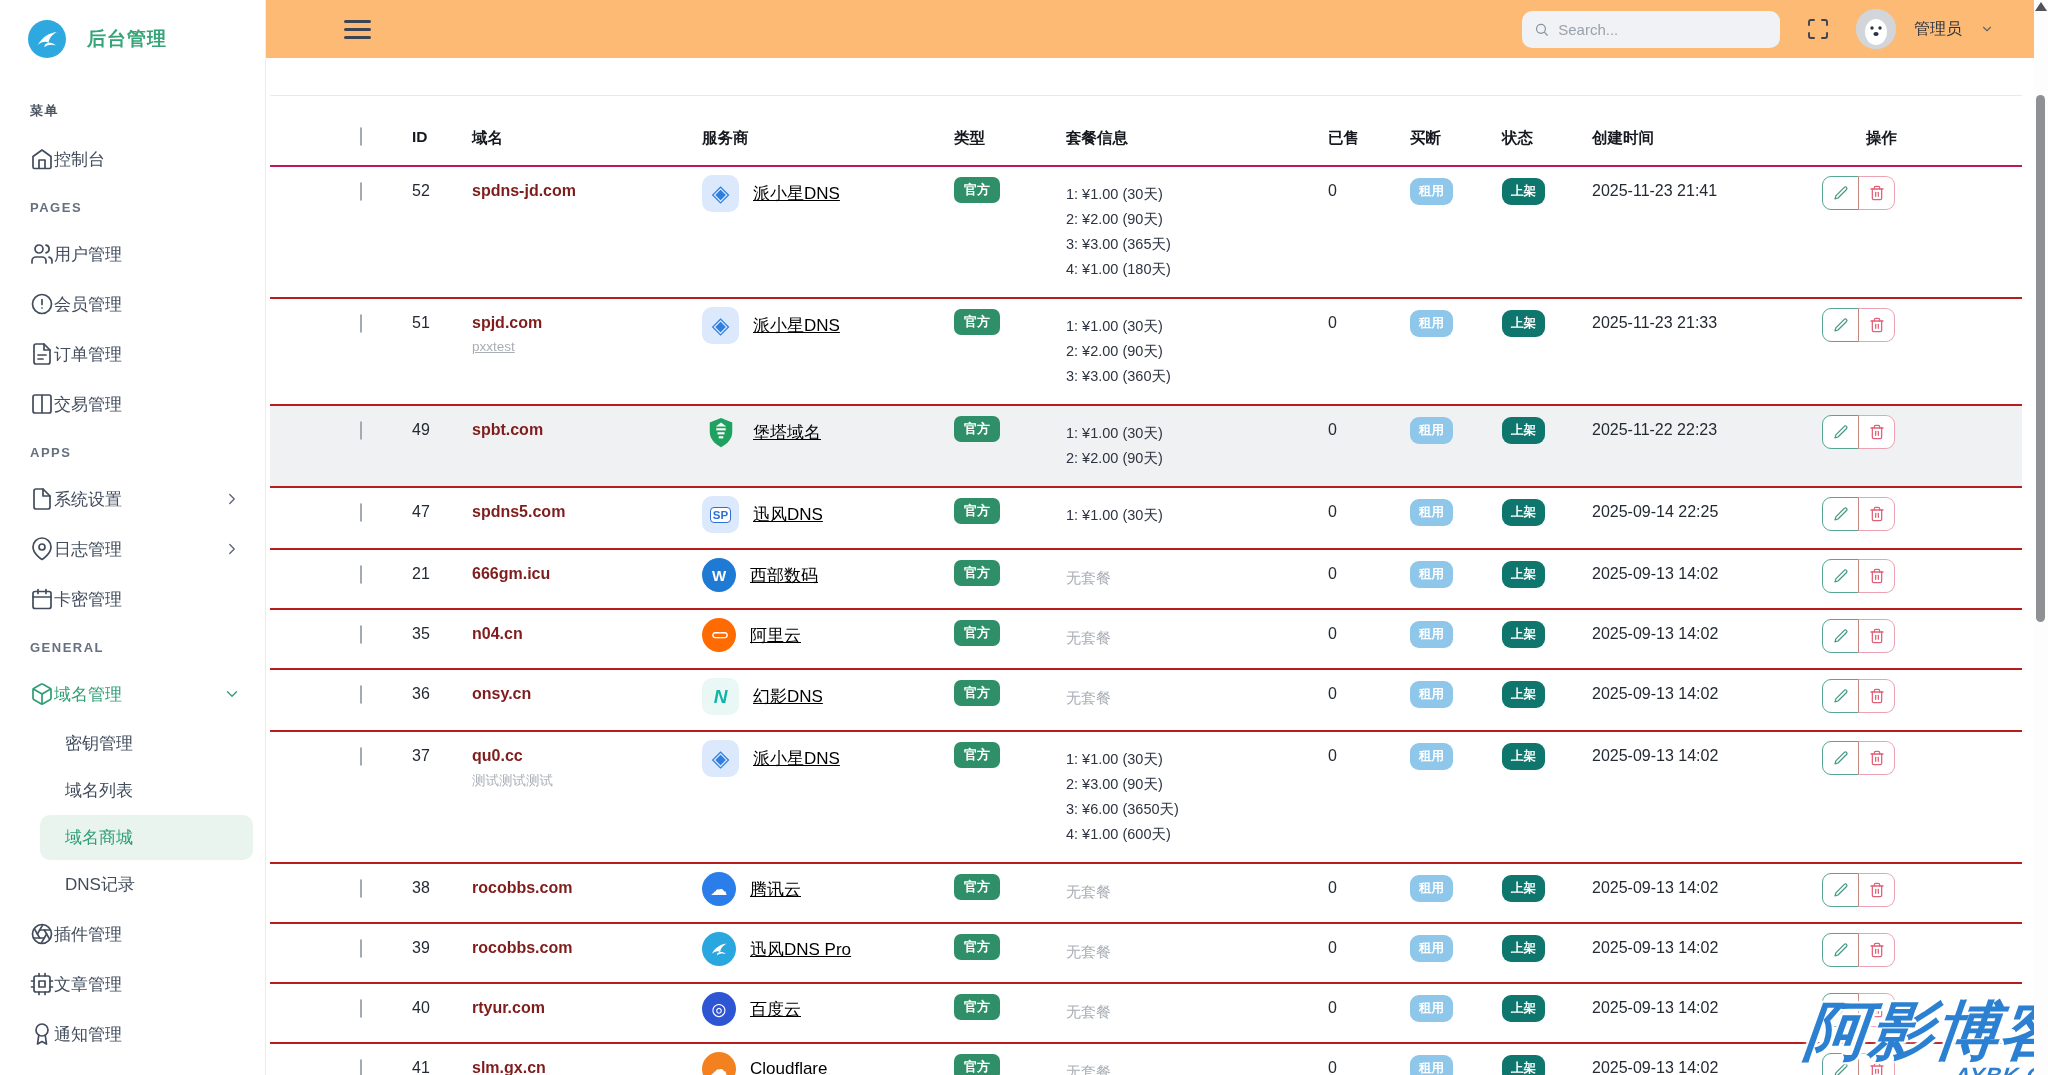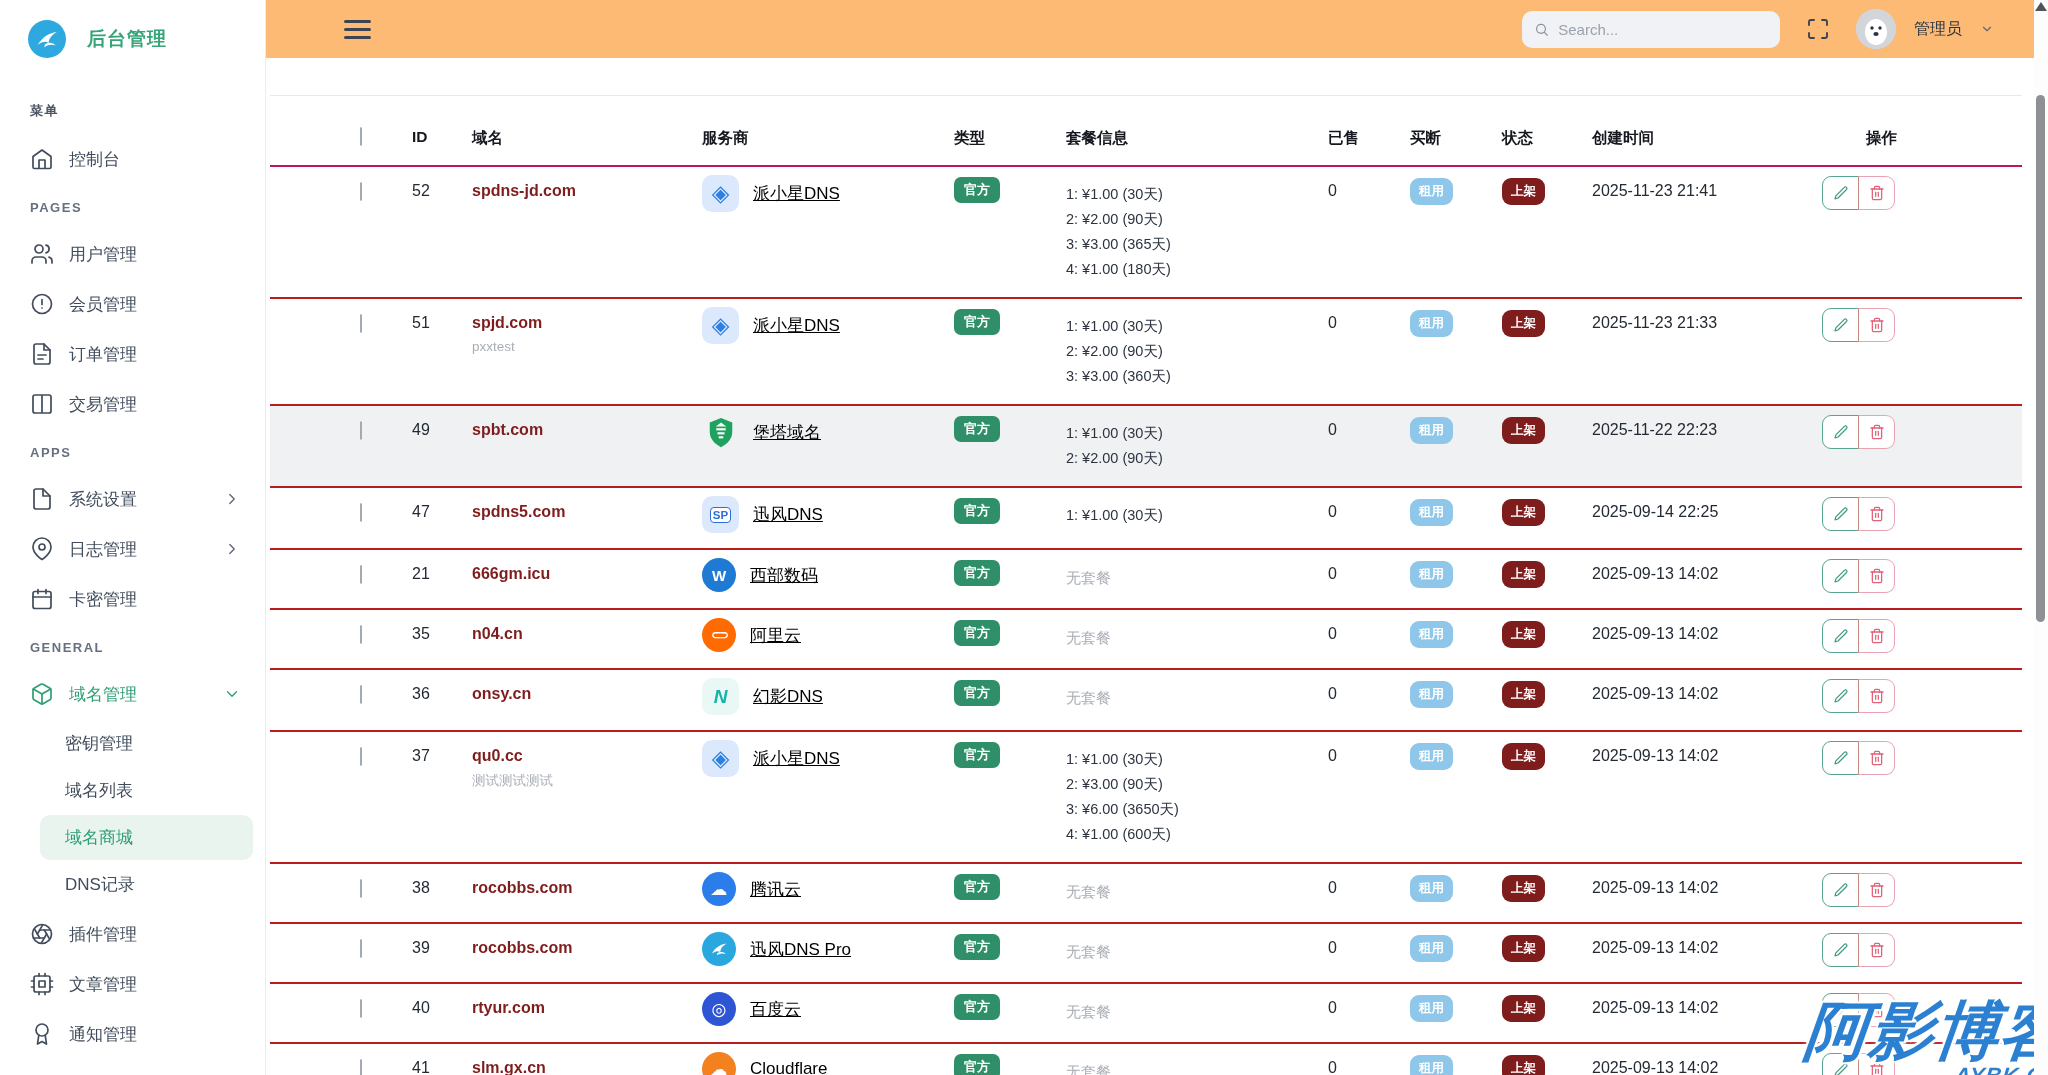--- a/index.html
+++ b/index.html
@@ -11,21 +11,21 @@
   .sidebar { width:266px; height:100%; background:#fff; border-right:1px solid #ececef;
     padding:12px 0 0 0; flex:0 0 auto; overflow:hidden; }
   .brand { display:flex; align-items:center; gap:21px; padding:8px 0 8px 28px; }
   .brand-logo { width:38px; height:38px; border-radius:50%; background:#2ea9e0;
     display:flex; align-items:center; justify-content:center; flex:0 0 auto; }
   .brand-title { font-size:19px; font-weight:bold; color:#35a578; letter-spacing:1px; }
   .nav { padding:20px 10px 0 0; }
   .nav-label { padding:16px 0 14px 30px; font-size:13px; font-weight:bold; color:#66707e;
     letter-spacing:1.5px; }
   .nav-label.first { color:#4c5563; }
-  .nav-item { display:flex; align-items:center; gap:15px; padding:13px 14px 13px 30px;
+  .nav-item { display:flex; align-items:center; padding:13px 14px 13px 30px;
     font-size:17px; color:#414c5c; cursor:pointer; }
   .nav-item .sic { width:24px; height:24px; flex:0 0 auto; color:#414c5c; }
   .nav-item .chev { margin-left:auto; width:18px; height:18px; color:#5a6472; }
   .nav-item.accent, .nav-item.accent .sic, .nav-item.accent .chev { color:#2f9e74; }
   .nav-sub { margin:2px 2px 2px 40px; padding:11px 0 11px 25px; font-size:17px;
     color:#414c5c; border-radius:10px; cursor:pointer; }
   .nav-sub.active { background:#e9f4ee; color:#2f9e74; }
 
   
   .main { position:relative; flex:1 1 auto; height:100%; background:#fff; }
@@ -67,21 +67,21 @@
   .c-prov .plabel { font-size:17px; color:#000000;text-decoration:underline; }
   .c-type { padding-top:10px; }
   .badge-official { display:inline-block; background:#2e8f68; color:#fff; font-size:13px;
     font-weight:bold; padding:4px 10px; border-radius:7px; }
   .c-pkg { font-size:14.5px; color:#2d3440; line-height:25px; }
   .c-pkg .nopkg { color:#a9aeb6; font-size:15px; }
   .c-sold { font-size:16px; color:#232a33; }
   .c-buy, .c-status { padding-top:11px; }
   .badge-rent { display:inline-block; background:#8ec7e9; color:#fff; font-size:12.5px;
     font-weight:bold; padding:5px 9px; border-radius:9px; }
-  .badge-on { display:inline-block; background:#7f1d1d; color:#fff; font-size:12.5px;
+  .badge-on { display:inline-block; background:#0f766e; color:#fff; font-size:12.5px;
     font-weight:bold; padding:5px 9px; border-radius:9px; }
   .c-created { font-size:16px; color:#232a33; }
   .c-act { padding-top:9px; }
   .actgrp { display:inline-flex; }
   .abtn { width:37px; height:34px; background:#fff; display:inline-flex; align-items:center;
     justify-content:center; cursor:pointer; }
   .abtn svg { width:16px; height:16px; }
   .abtn.edit { border:1px solid #58a492; border-radius:9px 0 0 9px; }
   .abtn.del { border:1px solid #eba2b3; border-left:1px solid #c2887f; border-radius:0 9px 9px 0; margin-left:-1px; }
 
@@ -361,21 +361,21 @@
         </span>
       </span>
     </div>
   </div>
 
   <div class="trow">
     <div class="cell c-check"><span class="checkbox"></span></div>
     <div class="cell c-id">51</div>
     <div class="cell c-domain">
       <div class="dname">spjd.com</div>
-      <div class="dnote" style="display: block;">pxxtest</div>
+      <div class="dnote" style="display: block; text-decoration: underline;">pxxtest</div>
     </div>
     <div class="cell c-prov">
       <span class="pic sq pxx">◈</span>
       <span class="plabel">派小星DNS</span>
     </div>
     <div class="cell c-type">
       <span class="badge-official">官方</span>
     </div>
     <div class="cell c-pkg">
               <div>1: ¥1.00 (30天)</div>

